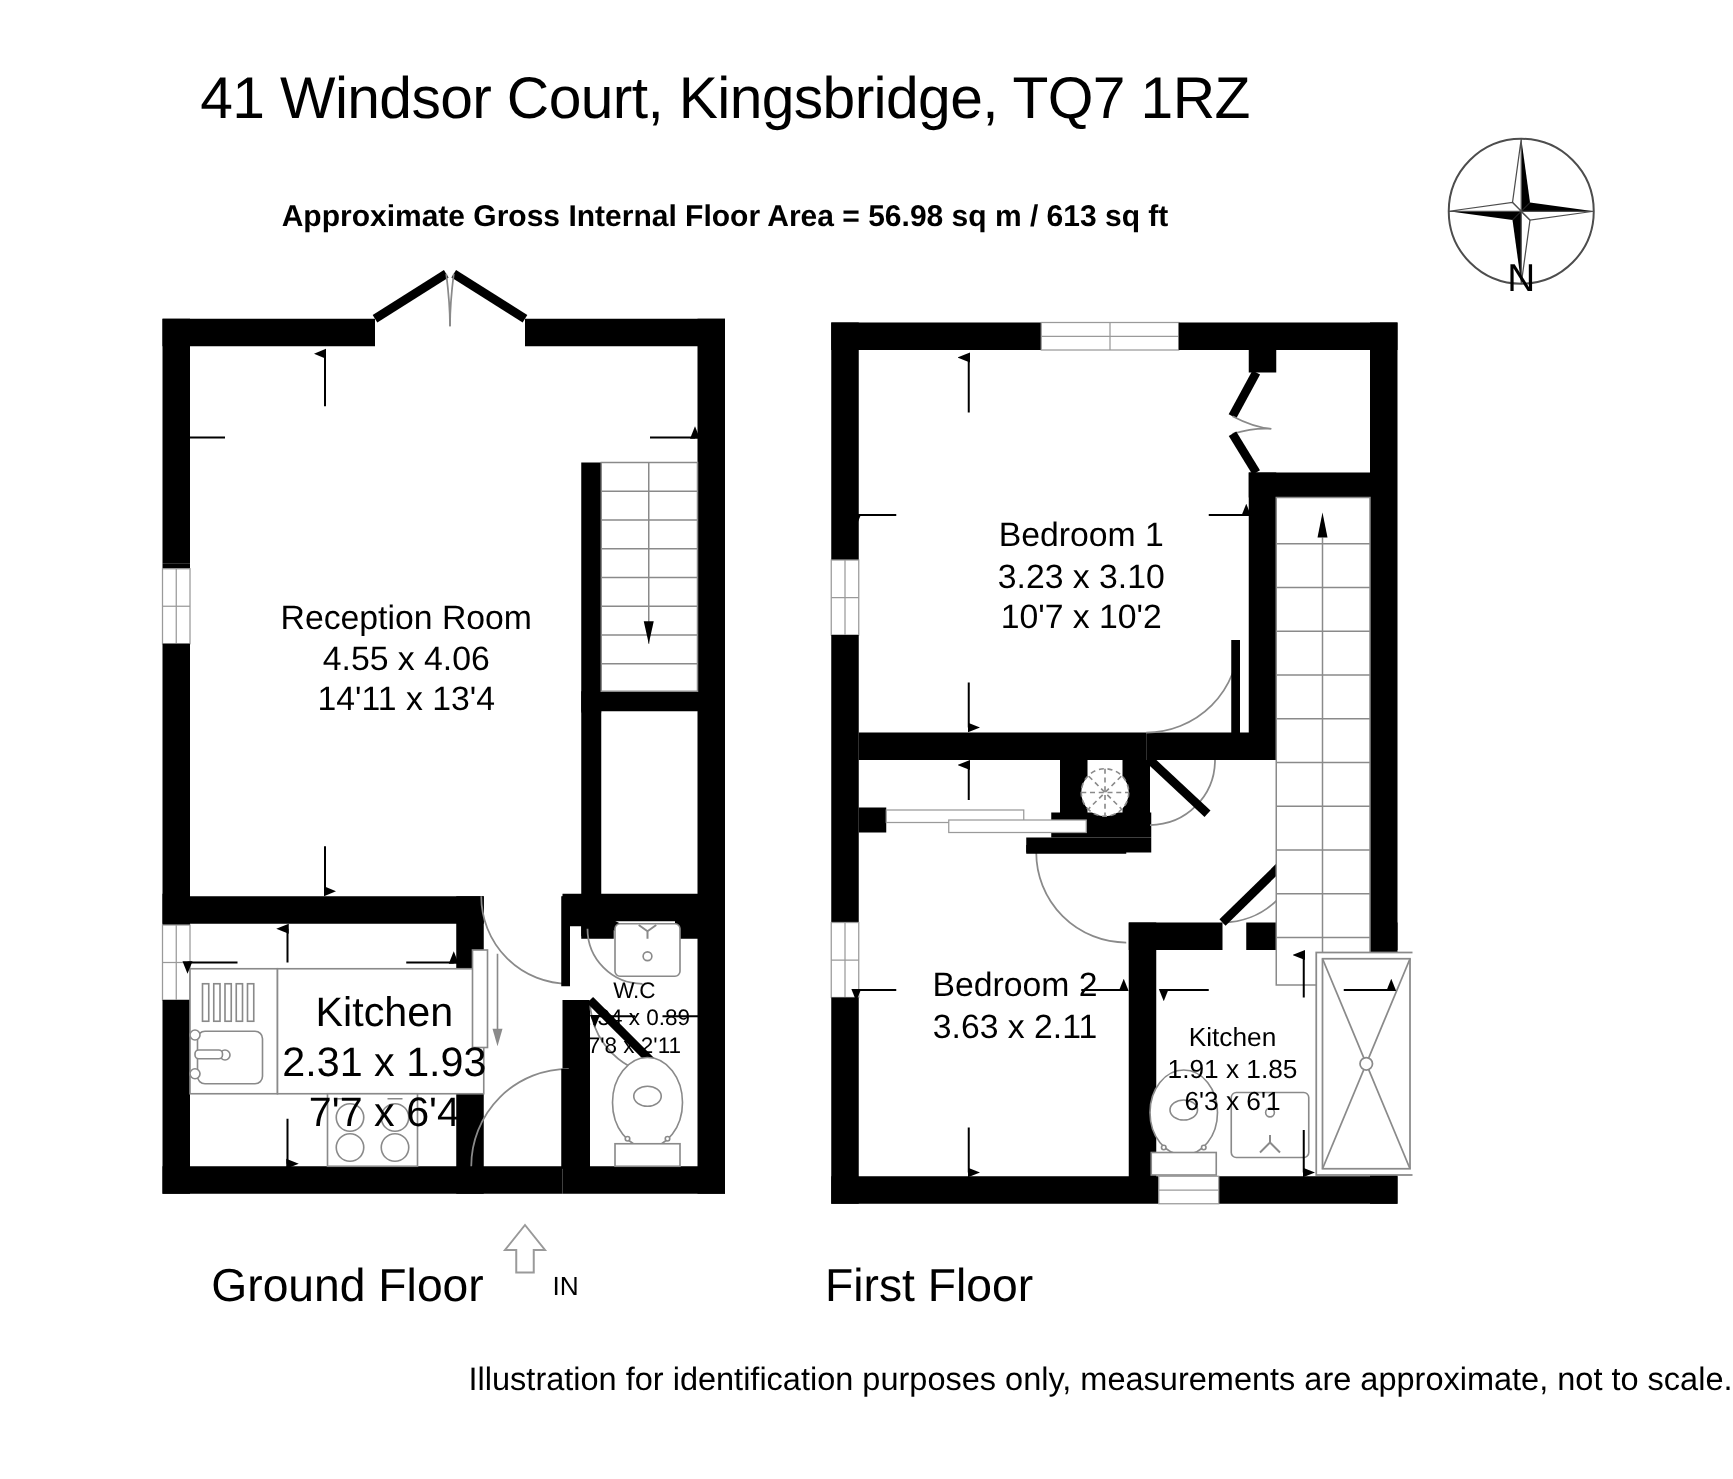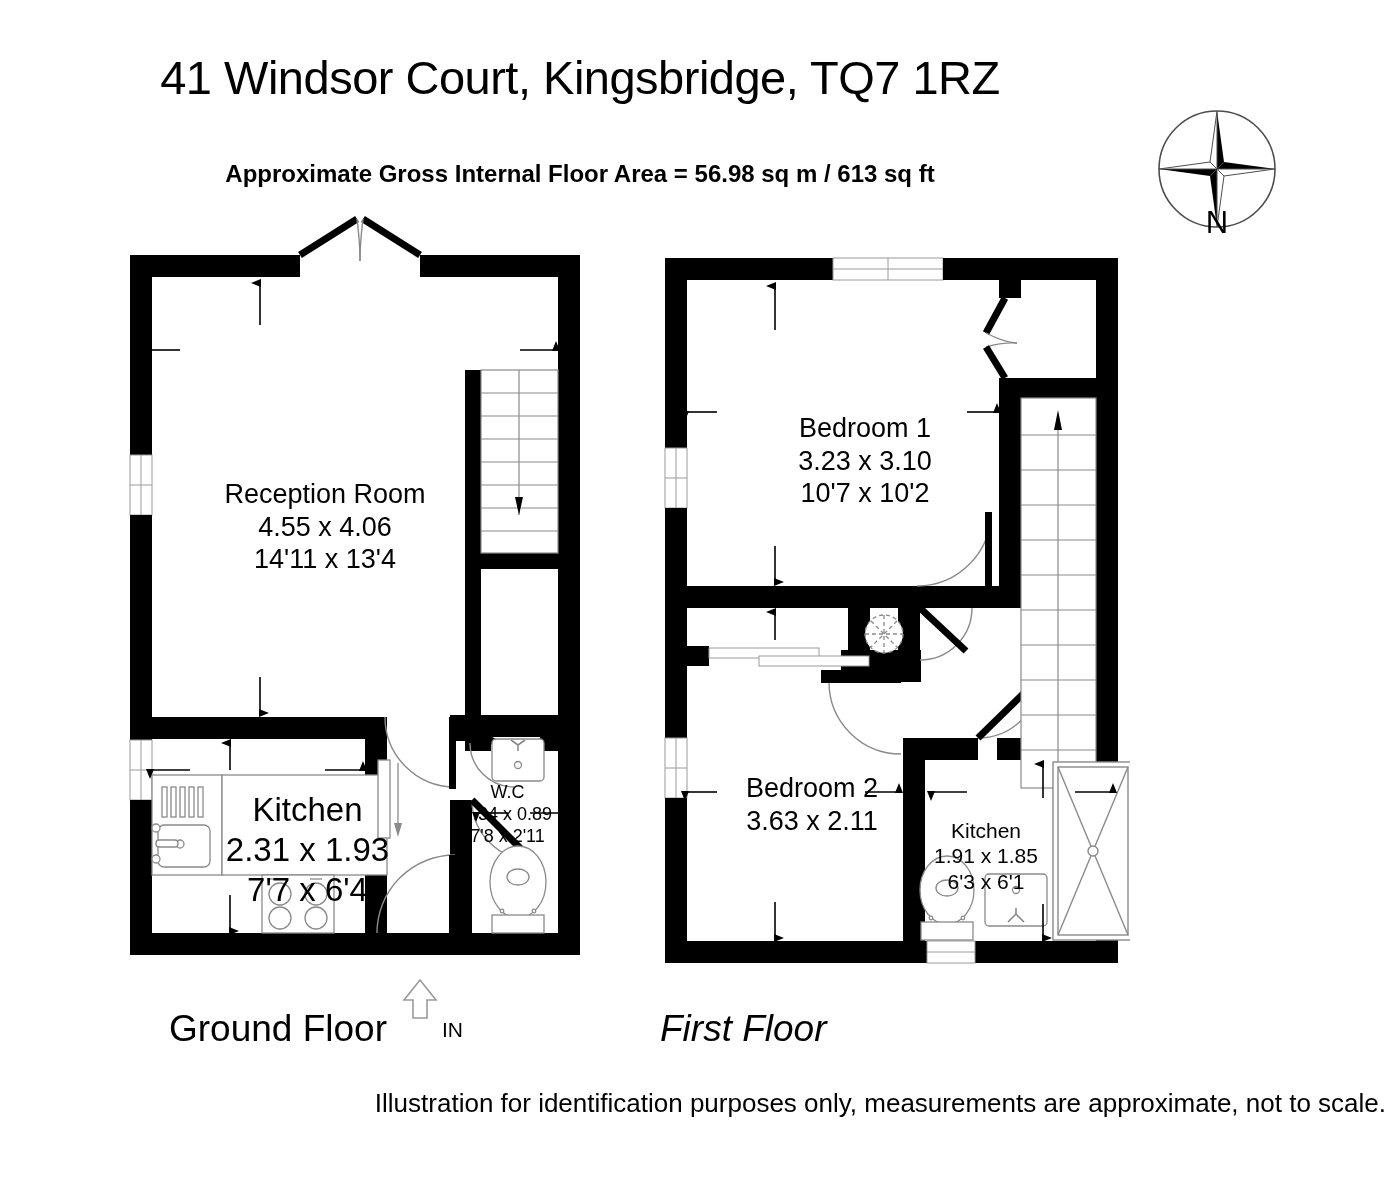--- a/index.html
+++ b/index.html
@@ -45,21 +45,21 @@
     text-align: center;
     font-size: 31px;
   }
 
   
   .floor-caption {
     font-size: 37px;
     white-space: nowrap;
   }
   #ground-caption { left: 138px; top: 1008px; margin-left: 31px; }
-  #first-caption  { left: 660px; top: 1008px; font-style: italic; }
+  #first-caption  { left: 660px; top: 1008px; }
   #in-label {
     left: 400px; top: 1018px;
     font-size: 21px;
     margin-left: 42px;
   }
 
   
   #footer {
     left: 0; top: 1088px; width: 1386px;
     text-align: right;

